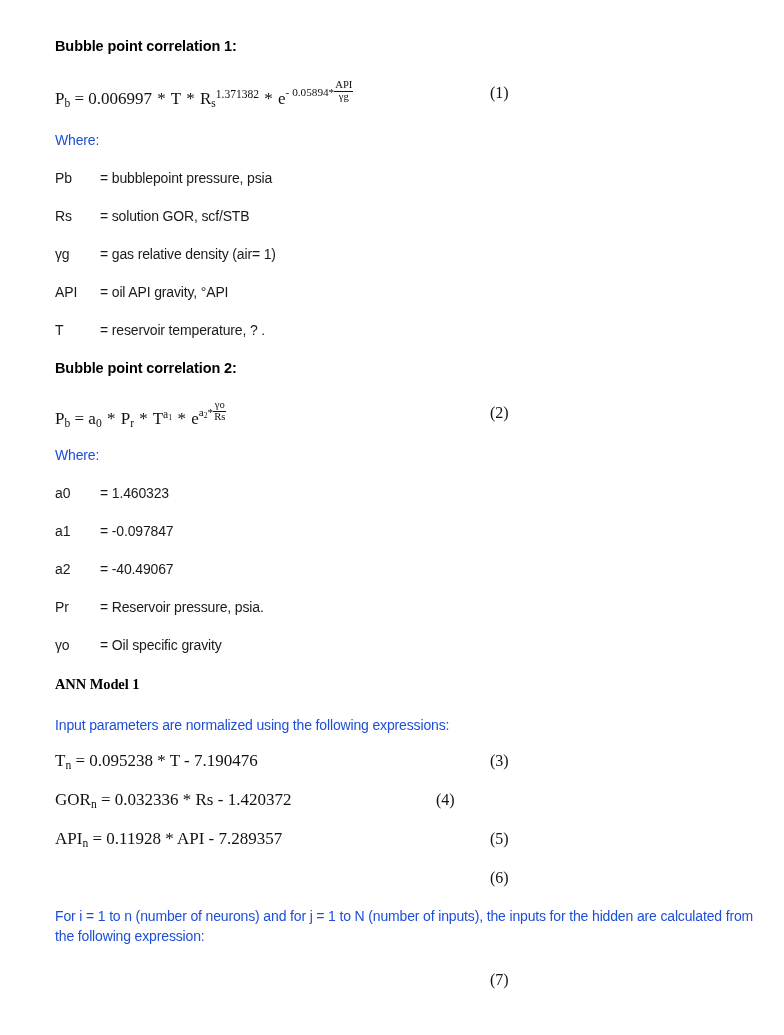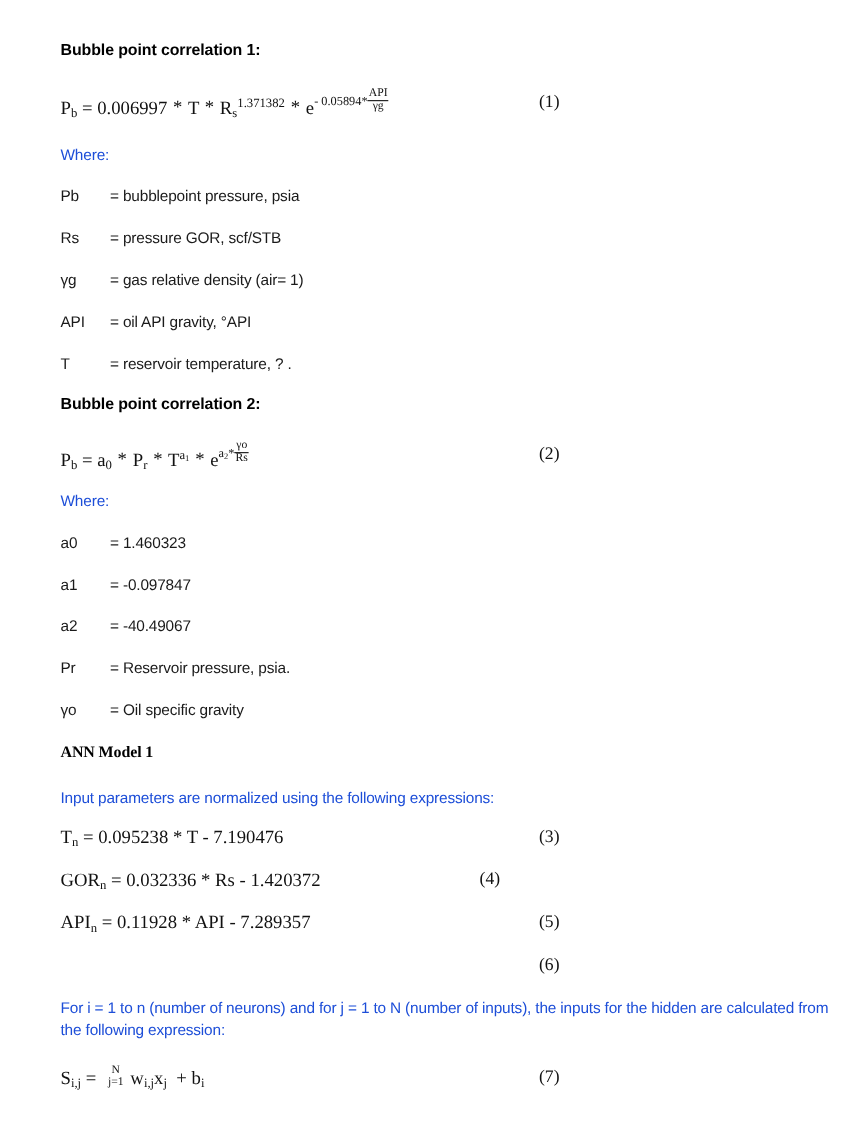--- a/index.html
+++ b/index.html
@@ -169,21 +169,21 @@
   </div>
 
   <div class="para" style="position:absolute;left:0;top:100px;">Where:</div>
 
   <div class="defrow" style="position:absolute;left:0;top:140px;">
     <span class="sym">Pb</span>
     <span class="desc">= bubblepoint pressure, psia</span>
   </div>
   <div class="defrow" style="position:absolute;left:0;top:178px;">
     <span class="sym">Rs</span>
-    <span class="desc">= pressure GOR, scf/STB</span>
+    <span class="desc">= solution GOR, scf/STB</span>
   </div>
   <div class="defrow" style="position:absolute;left:0;top:216px;">
     <span class="sym">γg</span>
     <span class="desc">= gas relative density (air= 1)</span>
   </div>
   <div class="defrow" style="position:absolute;left:0;top:254px;">
     <span class="sym">API</span>
     <span class="desc">= oil API gravity, °API</span>
   </div>
   <div class="defrow" style="position:absolute;left:0;top:292px;">
@@ -250,25 +250,17 @@
     <span class="eqnum" style="left:435px;">(5)</span>
   </div>
 
   <div class="mathline" style="position:absolute;left:0;top:835px;width:700px;">
     <span class="eqnum" style="left:435px;">(6)</span>
   </div>
 
   <div class="para" style="position:absolute;left:0;top:876px;width:700px;">For i = 1 to n (number of neurons) and for j = 1 to N (number of inputs), the inputs for the hidden are calculated from the following expression:</div>
 
   <div class="mathline" style="position:absolute;left:0;top:937px;width:700px;">
-    <span class="eq">
-      <span>S</span><sub>i,j</sub>
-      <span>=</span>&nbsp;
-      <span class="sumlimits"><span class="upper">N</span><span class="lower">j=1</span></span>
-      <span>w</span><sub>i,j</sub><span>x</span><sub>j</sub>
-      &nbsp;<span>+</span>
-      <span>b</span><sub>i</sub>
-    </span>
     <span class="eqnum" style="left:435px;">(7)</span>
   </div>
 
  </div>
 </div>
 
 </body></html>

